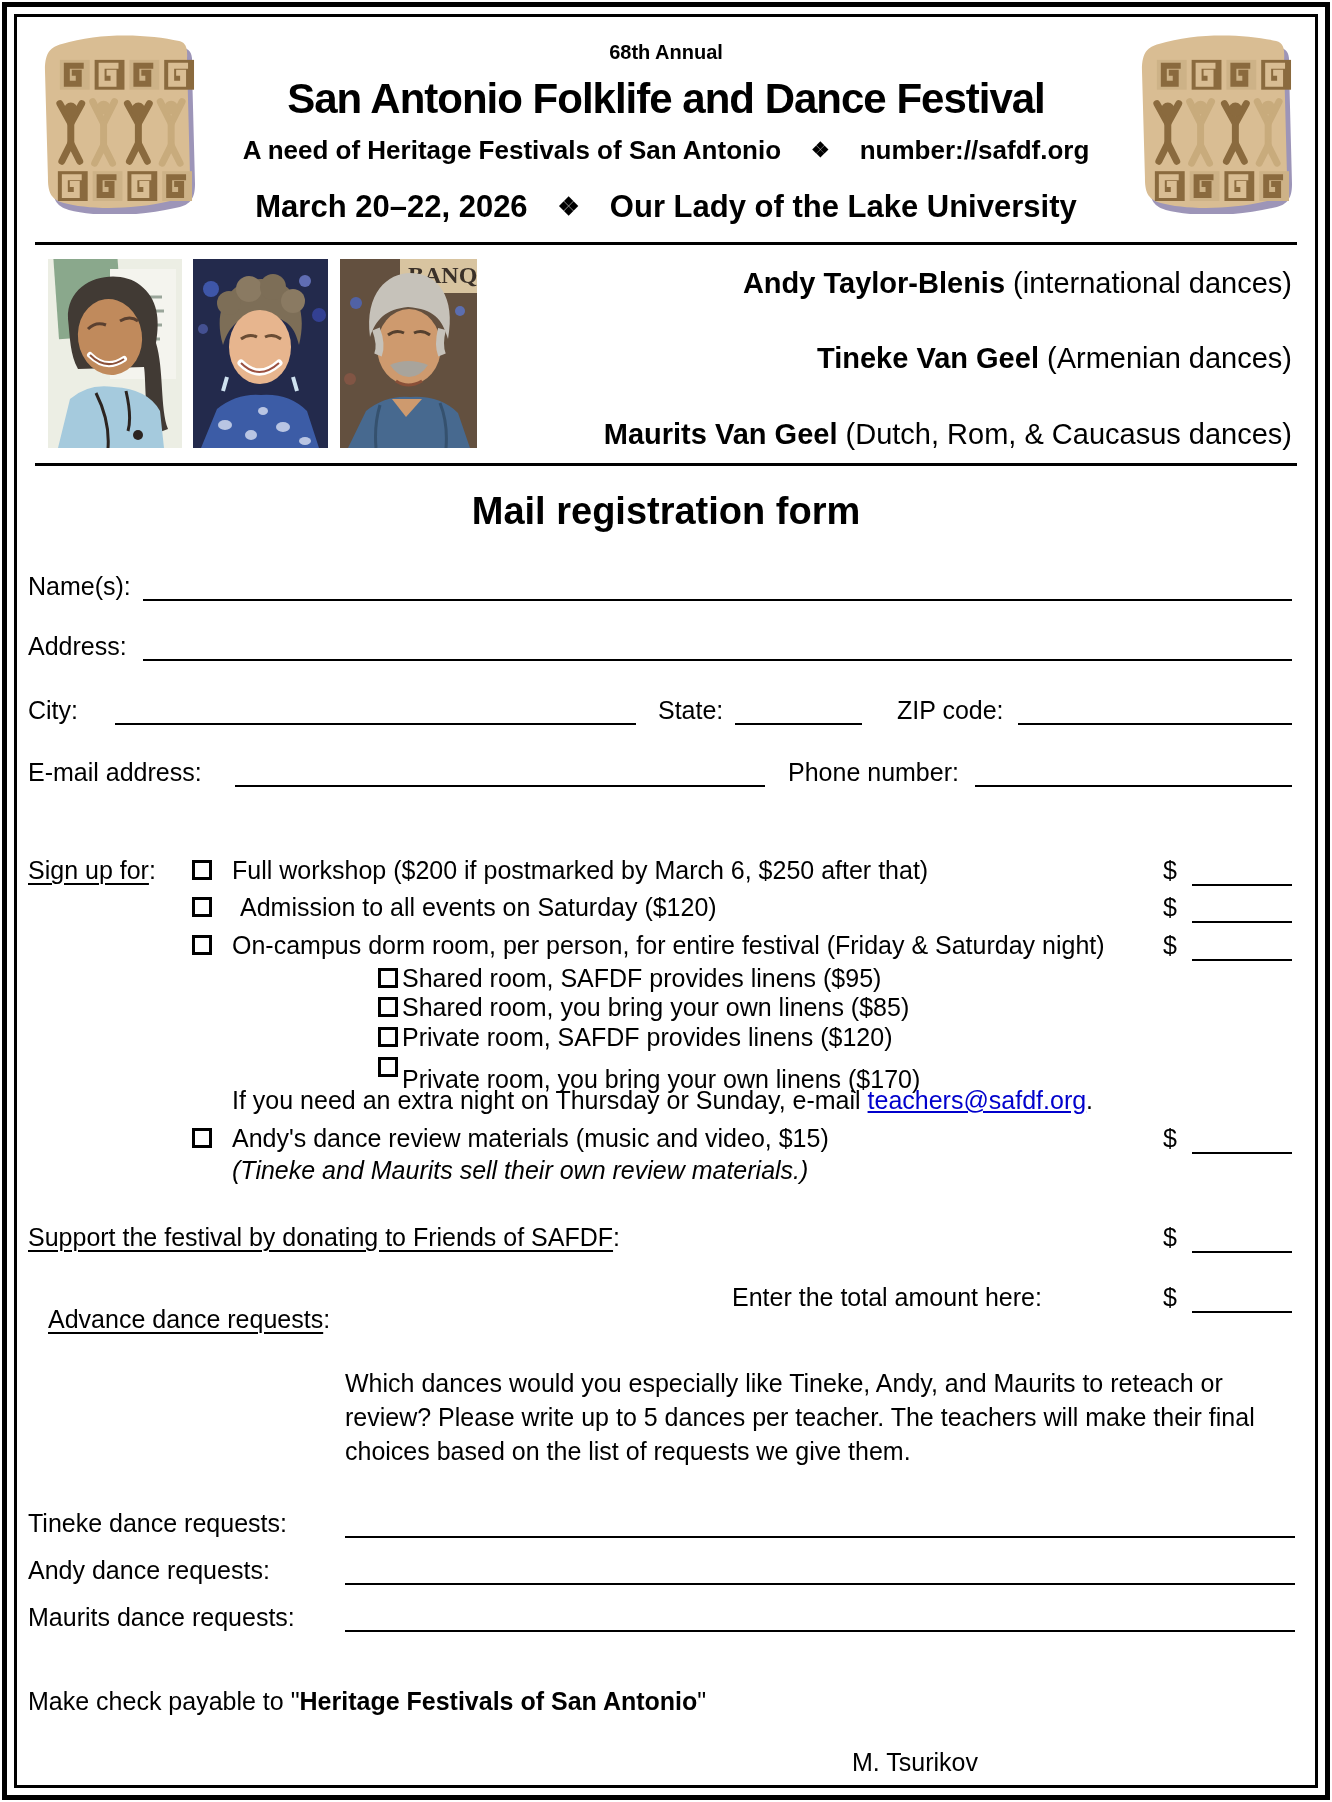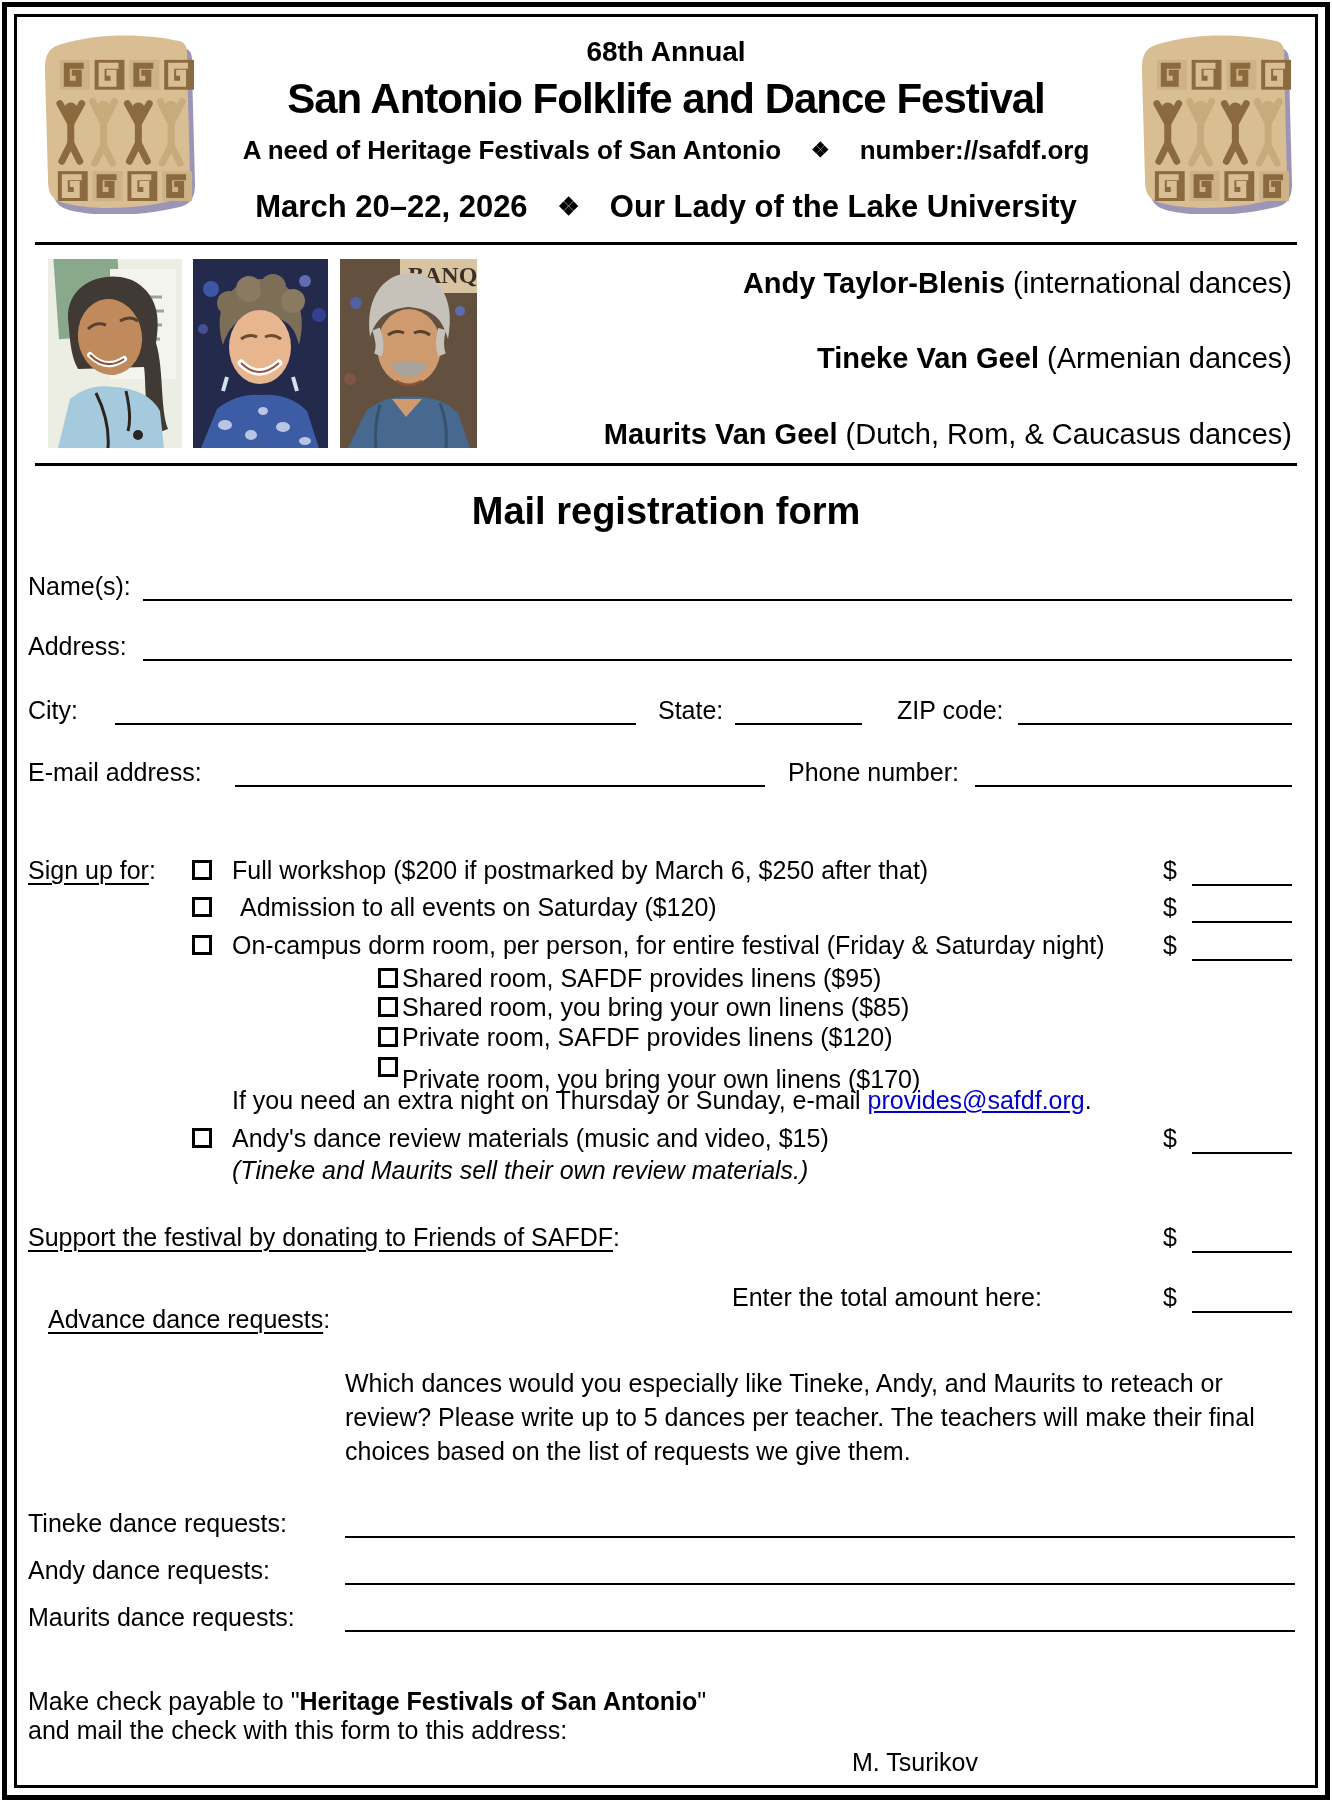--- a/index.html
+++ b/index.html
@@ -1,21 +1,21 @@
 <!DOCTYPE html>
 <html><head>
 <meta charset="utf-8">
 <style>
   html,body{margin:0;padding:0;background:#fff;}
   body{width:1332px;height:1802px;position:relative;font-family:"Liberation Sans",sans-serif;color:#000;overflow:hidden;}
   .frame-outer{position:absolute;inset:2px;border:5px solid #000;pointer-events:none;}
   .frame-inner{position:absolute;inset:14px;border:3px solid #000;pointer-events:none;}
   .abs{position:absolute;}
   .ctr{left:0;right:0;text-align:center;white-space:nowrap;}
-  .hdr-annual{top:37px;font-size:28px;font-weight:bold;line-height:30px;}
+  .hdr-annual{top:37px;font-size:20px;font-weight:bold;line-height:30px;}
   .hdr-title{top:74px;font-size:42px;font-weight:bold;line-height:50px;letter-spacing:-1px;}
   .hdr-sub{top:134px;font-size:26px;font-weight:bold;line-height:32px;}
   .hdr-date{top:188px;font-size:31px;font-weight:bold;line-height:38px;}
   .sep{display:inline-block;margin:0 30px;font-size:0.8em;vertical-align:2px;}
   .rule{position:absolute;left:35px;width:1262px;height:3px;background:#000;}
   .teacher{position:absolute;right:40px;text-align:right;font-size:29px;line-height:36px;white-space:nowrap;}
   .teacher b{font-weight:bold;}
   .form-title{top:488px;font-size:38px;font-weight:bold;line-height:46px;}
   .t{position:absolute;font-size:25px;line-height:30px;white-space:nowrap;}
   .uline{position:absolute;height:0;border-bottom:2.5px solid #000;}
@@ -218,21 +218,21 @@
 <span class="cb" style="left:378px;top:997px;"></span>
 <div class="t" style="left:402px;top:992px;">Shared room, you bring your own linens ($85)</div>
 
 <span class="cb" style="left:378px;top:1027px;"></span>
 <div class="t" style="left:402px;top:1022px;">Private room, SAFDF provides linens ($120)</div>
 
 <span class="cb" style="left:378px;top:1057px;"></span>
 <div class="t" style="left:402px;top:1052px;margin-top:12px;">Private room, you bring your own linens ($170)</div>
 
 <div class="t" style="left:232px;top:1085px;">
-  <span>If you need an extra night on Thursday or Sunday, e-mail </span><span class="link">provides@safdf.org</span><span>.</span>
+  <span>If you need an extra night on Thursday or Sunday, e-mail </span><span class="link">teachers@safdf.org</span><span>.</span>
 </div>
 
 <span class="cb" style="left:192px;top:1128px;"></span>
 <div class="t" style="left:232px;top:1123px;">Andy's dance review materials (music and video, $15)</div>
 <div class="dollar" style="top:1123px;">$</div>
 <div class="uline" style="left:1192px;top:1152px;width:100px;"></div>
 <div class="t ital" style="left:232px;top:1155px;">(Tineke and Maurits sell their own review materials.)</div>
 
 <div class="t" style="left:28px;top:1222px;"><span class="lbl-underline">Support the festival by donating to Friends of SAFDF</span><span>:</span></div>
 <div class="dollar" style="top:1222px;">$</div>
@@ -247,19 +247,18 @@
 
 <div class="t" style="left:28px;top:1508px;">Tineke dance requests:</div>
 <div class="uline" style="left:345px;top:1536px;width:950px;"></div>
 <div class="t" style="left:28px;top:1555px;">Andy dance requests:</div>
 <div class="uline" style="left:345px;top:1583px;width:950px;"></div>
 <div class="t" style="left:28px;top:1602px;">Maurits dance requests:</div>
 <div class="uline" style="left:345px;top:1630px;width:950px;"></div>
 
 <div class="footer-block" style="left:28px;top:1687px;">
   <div><span>Make check payable to "</span><b>Heritage Festivals of San Antonio</b><span>"</span></div>
-  <div>and mail the check with this form to this address:</div>
 </div>
 <div class="addr-block">
   <div>M. Tsurikov</div>
   
   
 </div>
 
 </body></html>

